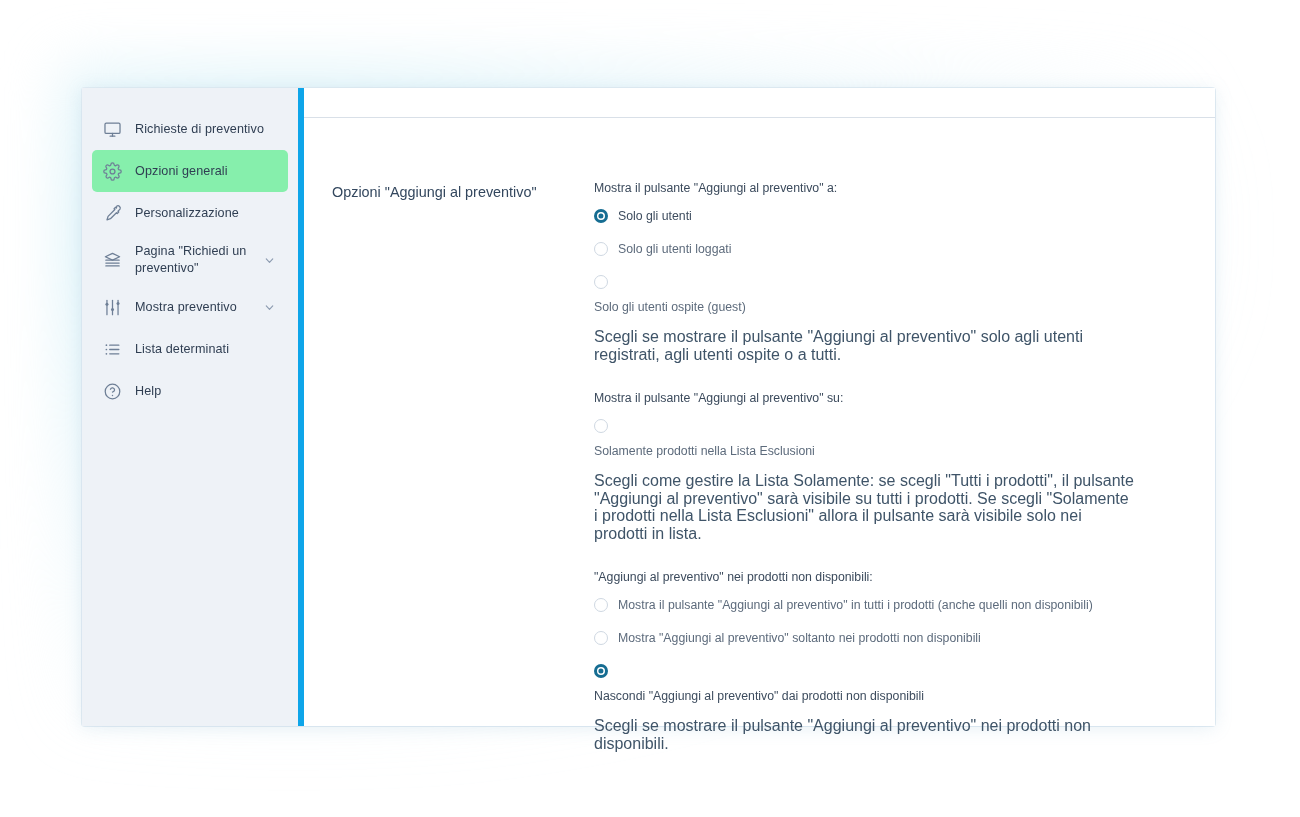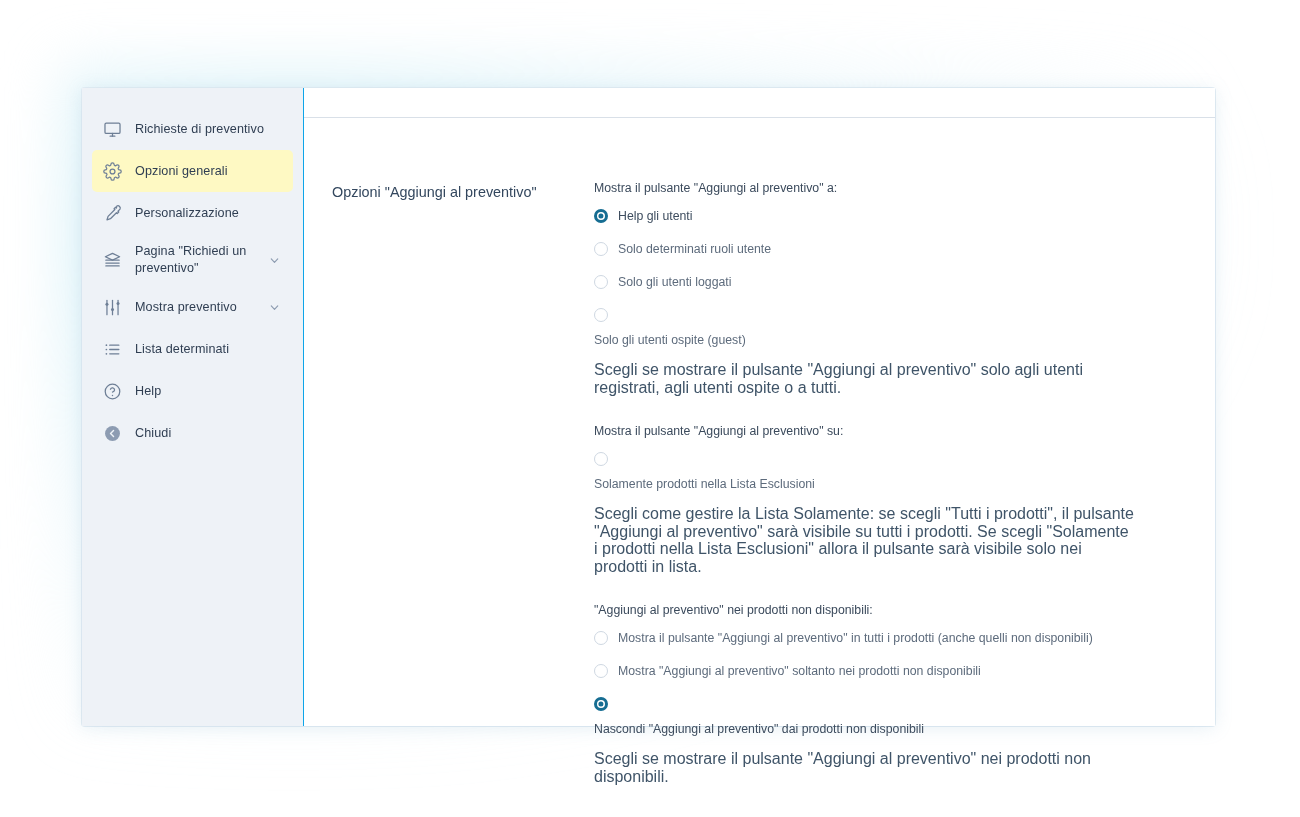--- a/index.html
+++ b/index.html
@@ -31,37 +31,37 @@
     background: #ffffff;
     border-radius: 3px;
     box-shadow: 0 2px 18px rgba(120,170,200,.18), 0 0 0 1px rgba(225,235,243,.9);
   }
 
   
   #sidebar {
     width: 222px;
     flex: 0 0 222px;
     background: #eef2f7;
-    border-right: 1px solid #0ea5e9;
+    border-right: 6px solid #0ea5e9;
     padding: 20px 0 0 0;
     height: 638px;
   }
 
   .nav-item {
     display: flex;
     align-items: center;
     gap: 13px;
     margin: 0 10px;
     padding: 9px 10px;
     border-radius: 5px;
     cursor: pointer;
     min-height: 42px;
     position: relative;
   }
-  .nav-item.active { background: #fef9c3; }
+  .nav-item.active { background: #86efac; }
 
   .nav-icon {
     width: 20px; height: 20px;
     flex: 0 0 20px;
     display: flex; align-items: center; justify-content: center;
     color: #6e7f96;
   }
   .nav-icon svg { display: block; }
 
   .nav-label {
@@ -257,46 +257,33 @@
       </div>
       <div class="nav-item">
         <span class="nav-icon">
           <svg width="19" height="19" viewBox="0 0 24 24" fill="none" stroke="currentColor" stroke-width="1.6" stroke-linecap="round" stroke-linejoin="round">
             <circle cx="12" cy="12" r="9.2"></circle>
             <path d="M9.4 9.2a2.7 2.7 0 0 1 5.2 1c0 1.8-2.6 2.6-2.6 2.6"></path>
             <circle cx="12" cy="17" r=".9" fill="currentColor" stroke="none"></circle>
           </svg>
         </span>
         <span class="nav-label">Help</span>
-      </div>
-      <div class="nav-item">
-        <span class="nav-icon">
-          <svg width="19" height="19" viewBox="0 0 24 24">
-            <circle cx="12" cy="12" r="9.4" fill="#8d9cb2"></circle>
-            <path d="M13.3 8.2 9.5 12l3.8 3.8" fill="none" stroke="#eef2f7" stroke-width="1.8" stroke-linecap="round" stroke-linejoin="round"></path>
-          </svg>
-        </span>
-        <span class="nav-label">Chiudi</span>
       </div>
     </nav>
 
   <div id="main">
     <div id="main-topbar"></div>
     <div id="main-body">
       <div id="section-title">Opzioni "Aggiungi al preventivo"</div>
       <div id="fields">
           <div class="field-group">
             <div class="field-label">Mostra il pulsante "Aggiungi al preventivo" a:</div>
             <label class="radio-row selected">
               <span class="radio-mark checked"></span>
-              <span class="radio-label">Help gli utenti</span>
-            </label>
-            <label class="radio-row">
-              <span class="radio-mark"></span>
-              <span class="radio-label">Solo determinati ruoli utente</span>
+              <span class="radio-label">Solo gli utenti</span>
             </label>
             <label class="radio-row">
               <span class="radio-mark"></span>
               <span class="radio-label">Solo gli utenti loggati</span>
             </label>
             <label class="radio-row">
               <span class="radio-mark"></span>
               <span class="radio-label">Solo gli utenti ospite (guest)</span>
             </label>
             <div class="help-text">Scegli se mostrare il pulsante "Aggiungi al preventivo" solo agli utenti registrati, agli utenti ospite o a tutti.</div>

